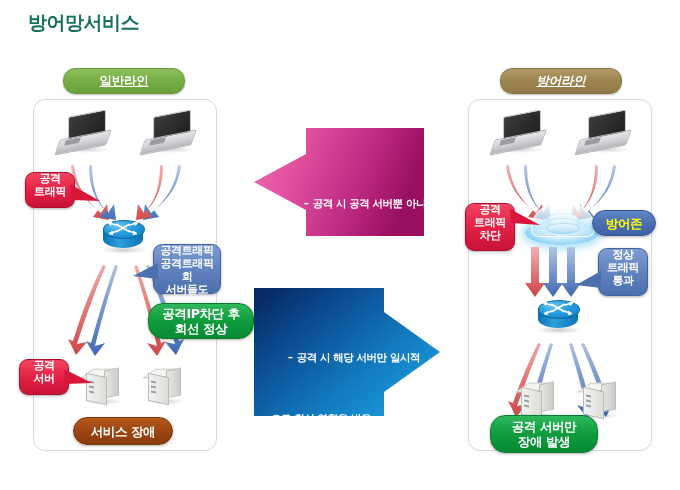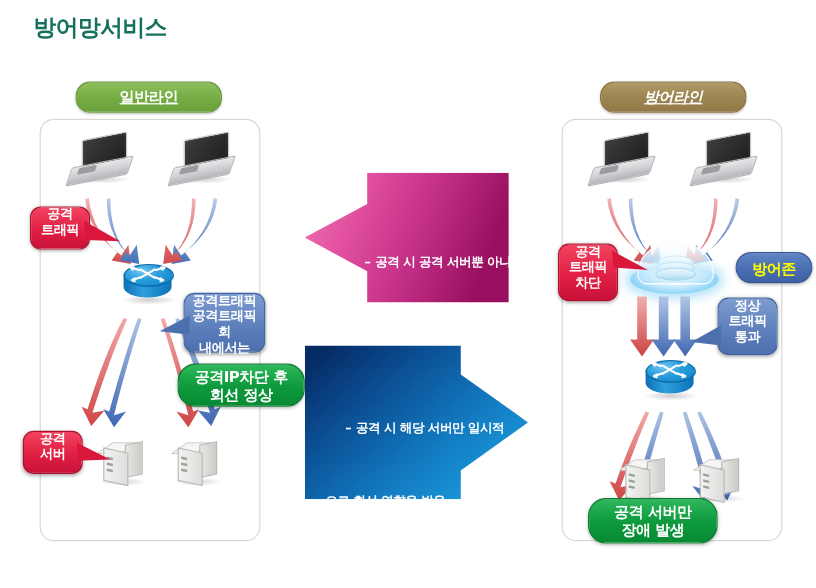--- a/index.html
+++ b/index.html
@@ -163,21 +163,20 @@
     border:1px solid #0a7a2d;
   }
   .pill.brown{
     background:linear-gradient(to bottom,#b5591d 0%,#9b4512 50%,#8a3c0e 100%);
     border:1px solid #7a350c;
   }
   .pill.bluezone{
     background:linear-gradient(to bottom,#5f86c6 0%,#4a6fb2 50%,#3f62a3 100%);
     border:1px solid #375793;
     color:#ffff00;
-    margin-left:21px;
   }
 
   
   .bigarrow{position:absolute;}
   .bigarrow .txt{
     position:absolute;font-size:10.5px;font-weight:bold;color:#ffffff;
     line-height:1.45;letter-spacing:-0.45px;white-space:pre;
   }
   .li{display:block;}
   .li .dash{display:inline-block;width:9px;}
@@ -290,41 +289,44 @@
     <span>공격</span>
     <span>트래픽</span>
   </div>
   <svg class="abs" style="left:70px;top:183px;" width="32" height="22">
     <path d="M0,1 L30,18 L2,17 Z" fill="#d8173a"></path>
   </svg>
 
   <div class="abs callout blue" style="left:153px;top:244px;width:66px;height:48px;">
     <span>공격트래픽</span>
     <span>공격트래픽 회</span>
-    <span>내에서는</span>
+    <span>서버들도</span>
   </div>
   <svg class="abs" style="left:133px;top:262px;" width="26" height="20">
     <path d="M25,1 L0,14 L25,17 Z" fill="#4c6fae"></path>
   </svg>
 
   <div class="abs callout red" style="left:19px;top:359px;width:48px;height:34px;">
     <span>공격</span>
     <span>서버</span>
   </div>
   <svg class="abs" style="left:64px;top:368px;" width="30" height="20">
     <path d="M0,1 L28,15 L1,16 Z" fill="#d8173a"></path>
   </svg>
 
   <div class="abs pill green" style="left:148px;top:303px;width:104px;height:34px;">
     <span>공격IP차단 후</span>
     <span>회선 정상</span>
   </div>
 
-
-  <div class="bigarrow" style="left:254px;top:144px;width:170px;height:108px;">
+  <div class="abs pill brown" style="left:73px;top:417px;width:98px;height:26px;">
+    <span>서비스 장애</span>
+  </div>
+
+  <div class="bigarrow" style="left:254px;top:128px;width:170px;height:108px;">
     <svg width="170" height="108" viewBox="0 0 170 108" style="position:absolute;left:0;top:0;">
       <defs>
         <linearGradient id="pinkg" x1="0" y1="0" x2="1" y2="0.25">
           <stop offset="0%" stop-color="#ee73b4"></stop>
           <stop offset="30%" stop-color="#e2509f"></stop>
           <stop offset="70%" stop-color="#bd2a82"></stop>
           <stop offset="100%" stop-color="#98105f"></stop>
         </linearGradient>
       </defs>
       <path d="M52,0 L170,0 L170,108 L52,108 L52,82 L0,54 L52,26 Z" fill="url(#pinkg)"></path>

